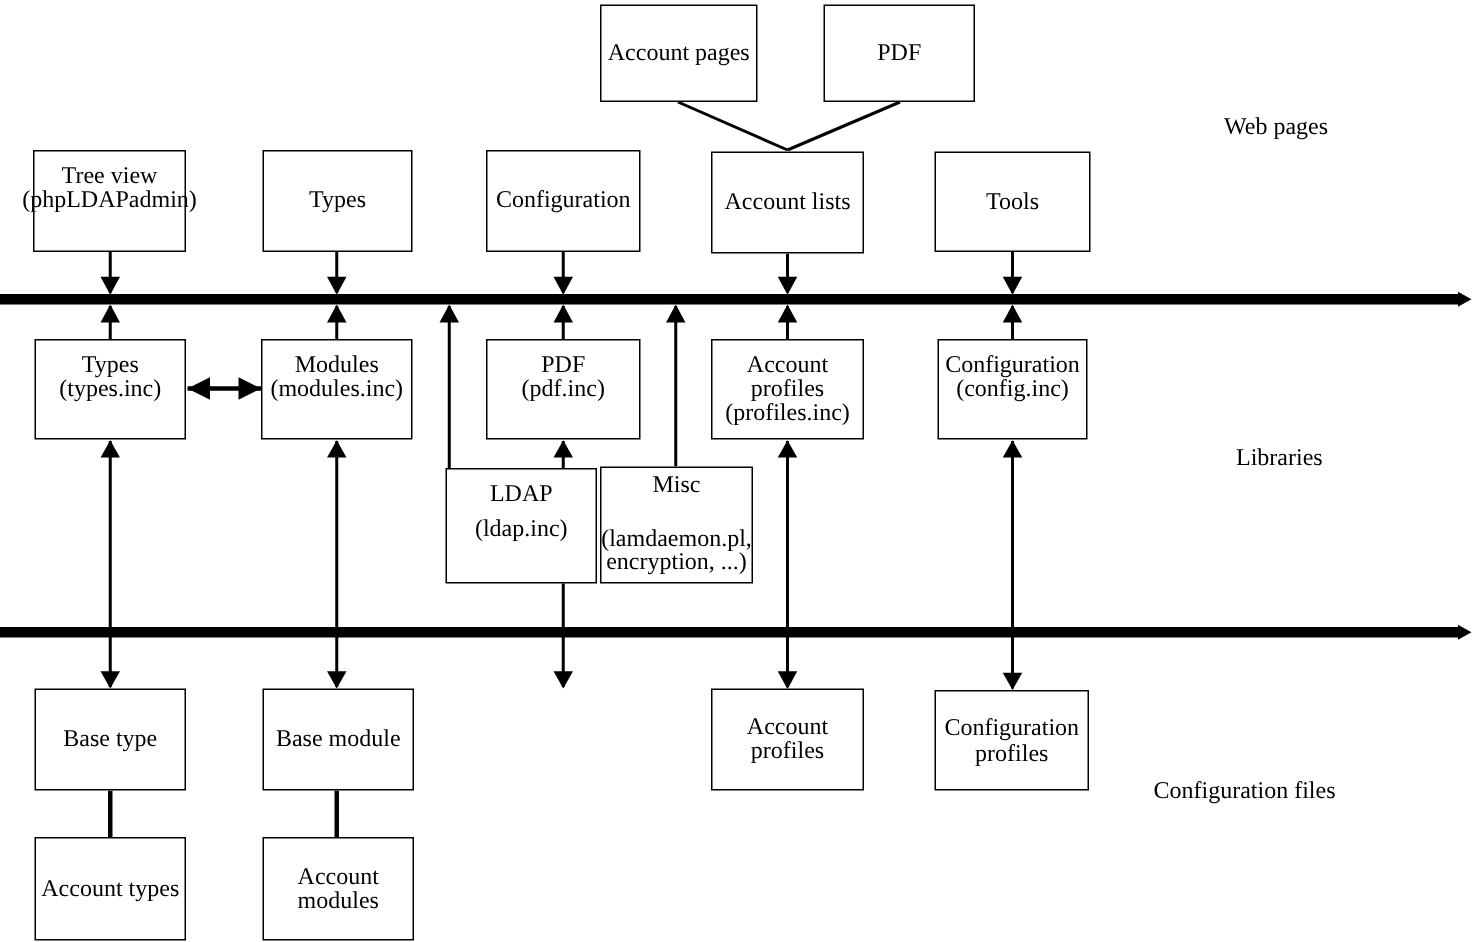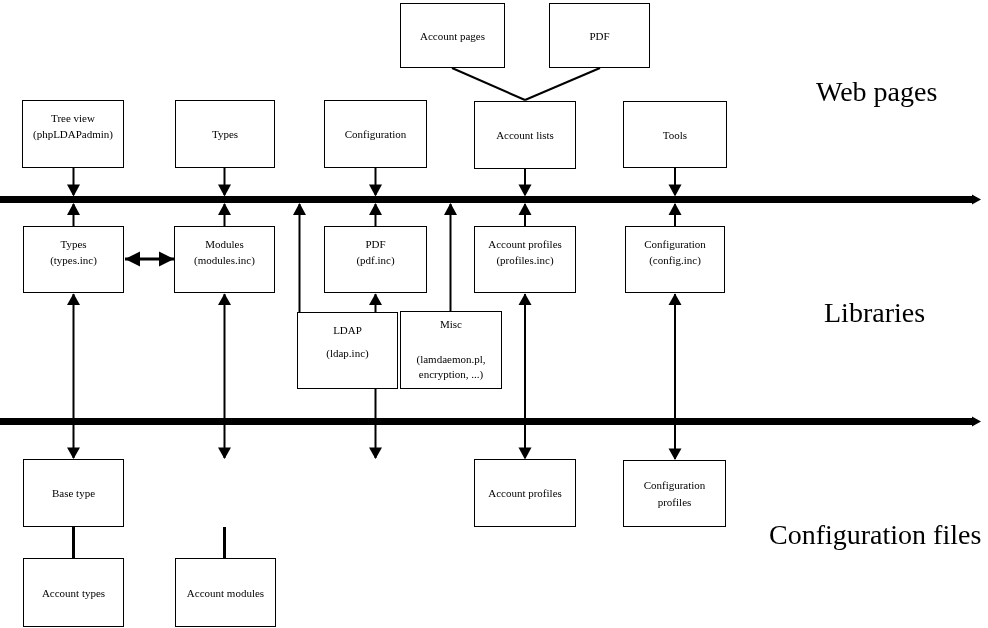--- a/index.html
+++ b/index.html
@@ -5,30 +5,30 @@
   html,body { margin:0; padding:0; background:#ffffff; }
   #canvas {
     position:relative; width:988px; height:628px; background:#ffffff;
     font-family:"Liberation Serif", serif; color:#000;
     overflow:hidden;
   }
   svg.wires { position:absolute; left:0; top:0; width:988px; height:628px; z-index:1; }
   .node {
     position:absolute; box-sizing:border-box; background:#ffffff;
     border:1px solid #000; display:flex; flex-direction:column;
-    align-items:center; text-align:center; font-size:11px; line-height:16px;
+    align-items:center; text-align:center; font-size:16px; line-height:16px;
     z-index:2;
   }
   .single  { justify-content:center; }
   .spread  { justify-content:space-between; padding:9px 1px 27px; }
   .miscbox { justify-content:space-between; padding:4px 1px 6px; }
   .dcenter { justify-content:center; line-height:17px; }
   .subgroup { display:flex; flex-direction:column; line-height:15px; }
   .layer-label {
-    position:absolute; font-size:28px; white-space:nowrap; z-index:2;
+    position:absolute; font-size:16px; white-space:nowrap; z-index:2;
     letter-spacing:0px;
   }
 </style>
 </head>
 <body>
 
 <div id="canvas">
 
   <svg class="wires" viewBox="0 0 988 628" xmlns="http://www.w3.org/2000/svg" stroke="#000" fill="#000">
 
@@ -160,20 +160,23 @@
     <span>Misc</span>
     <span class="subgroup">
       <span>(lamdaemon.pl,</span>
       <span>encryption, ...)</span>
     </span>
   </div>
 
   <div class="node single" style="left:23px;top:459px;width:101px;height:68px;">
     <span>Base type</span>
   </div>
+  <div class="node single" style="left:175px;top:459px;width:101px;height:68px;">
+    <span>Base module</span>
+  </div>
   <div class="node single" style="left:474px;top:459px;width:102px;height:68px;">
     <span>Account profiles</span>
   </div>
   <div class="node dcenter" style="left:623px;top:460px;width:103px;height:67px;">
     <span>Configuration</span>
     <span>profiles</span>
   </div>
 
   <div class="node single" style="left:23px;top:558px;width:101px;height:69px;">
     <span>Account types</span>

